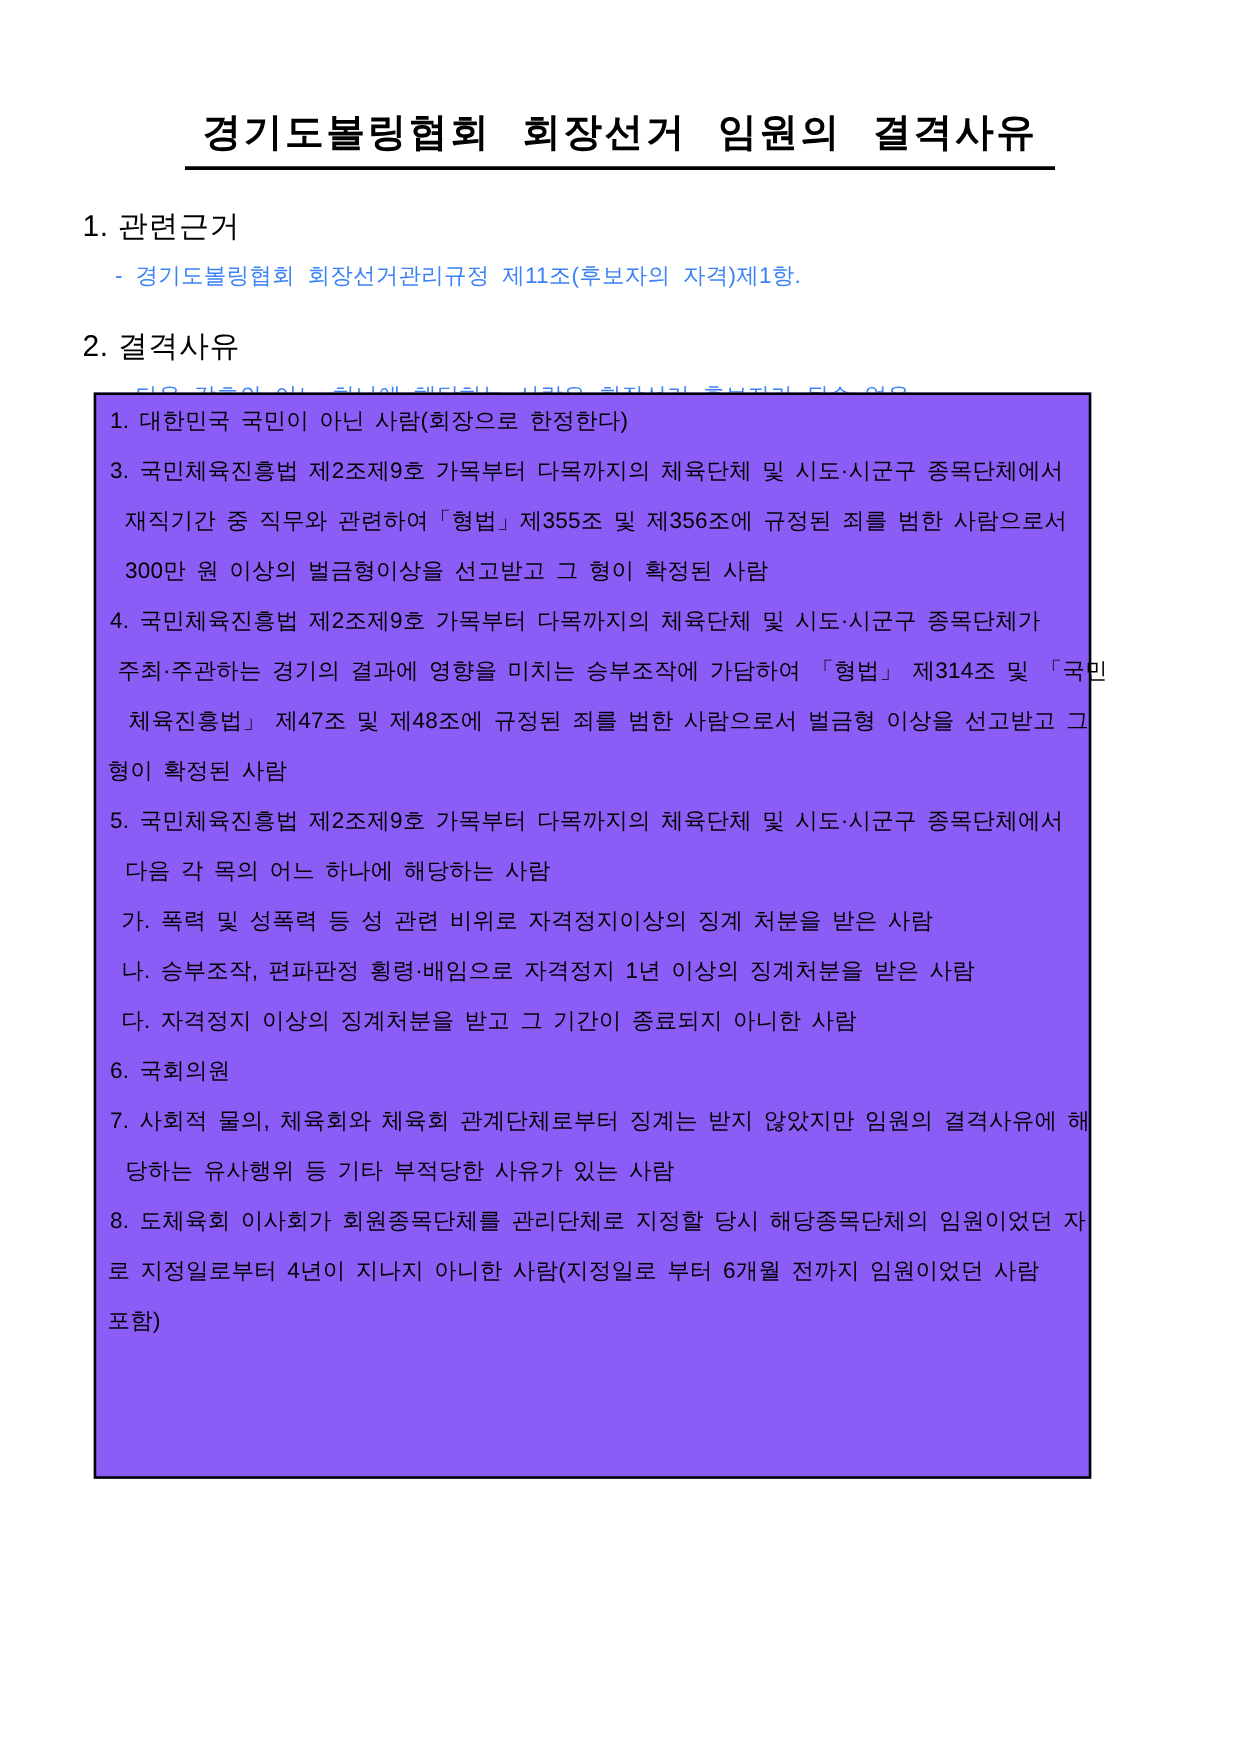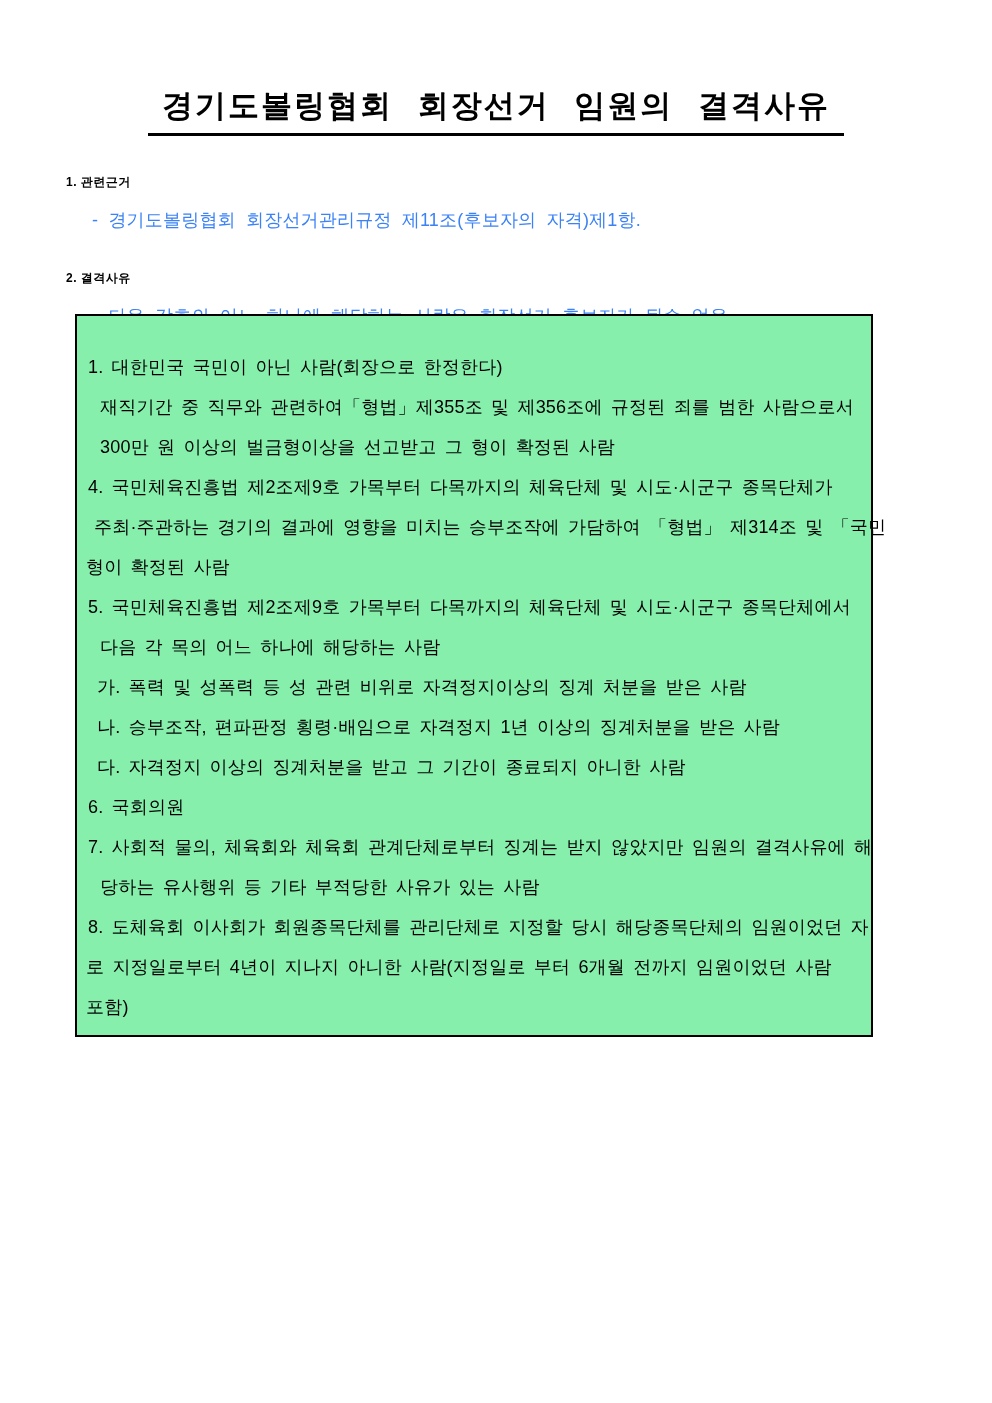--- a/index.html
+++ b/index.html
@@ -26,46 +26,45 @@
     word-spacing: 14px;
     color: #000000;
     border-bottom: 3px solid #000000;
     padding: 0 14px 7px 14px;
     line-height: 1.3;
   }
 
   
   .section-heading {
     margin: 34px 0 0 66px;
-    font-size: 12px;
-    font-weight: bold;
+    font-size: 24px;
+    font-weight: normal;
     line-height: 24px;
     letter-spacing: 0.5px;
     color: #000000;
   }
   .section-line {
     margin: 14px 0 0 92px;
     font-size: 18px;
     line-height: 24px;
     word-spacing: 5px;
     letter-spacing: 0.2px;
     color: #3b82f6;
   }
 
   
   .clause-box {
     box-sizing: border-box;
     position: absolute;
     left: 75px;
     top: 314px;
     width: 798px;
-    height: 723px;
+    height: 869px;
     border: 2px solid #000000;
-    background: #86efac;
-    padding-top: 31px;
+    background: #8b5cf6;
   }
   .bline {
     font-size: 18px;
     line-height: 40px;
     white-space: nowrap;
     word-spacing: 3px;
     letter-spacing: 0.2px;
     color: #000000;
   }
   .in-num  { padding-left: 11px; }
@@ -86,24 +85,26 @@
   <div class="section-heading">1. 관련근거</div>
 
   <div class="section-line">- 경기도볼링협회 회장선거관리규정 제11조(후보자의 자격)제1항.</div>
 
   <div class="section-heading">2. 결격사유</div>
 
   <div class="section-line">- 다음 각호의 어느 하나에 해당하는 사람은 회장선거 후보자가 될수 없음.</div>
 
   <div class="clause-box">
     <div class="bline in-num">1. 대한민국 국민이 아닌 사람(회장으로 한정한다)</div>
+    <div class="bline in-num">3. 국민체육진흥법 제2조제9호 가목부터 다목까지의 체육단체 및 시도·시군구 종목단체에서</div>
     <div class="bline in-cont">재직기간 중 직무와 관련하여「형법」제355조 및 제356조에 규정된 죄를 범한 사람으로서</div>
     <div class="bline in-cont">300만 원 이상의 벌금형이상을 선고받고 그 형이 확정된 사람</div>
     <div class="bline in-num">4. 국민체육진흥법 제2조제9호 가목부터 다목까지의 체육단체 및 시도·시군구 종목단체가</div>
     <div class="bline in-mid">주최·주관하는 경기의 결과에 영향을 미치는 승부조작에 가담하여 「형법」 제314조 및 「국민</div>
+    <div class="bline in-mid">체육진흥법」 제47조 및 제48조에 규정된 죄를 범한 사람으로서 벌금형 이상을 선고받고 그</div>
     <div class="bline in-edge">형이 확정된 사람</div>
     <div class="bline in-num">5. 국민체육진흥법 제2조제9호 가목부터 다목까지의 체육단체 및 시도·시군구 종목단체에서</div>
     <div class="bline in-cont">다음 각 목의 어느 하나에 해당하는 사람</div>
     <div class="bline in-sub">가. 폭력 및 성폭력 등 성 관련 비위로 자격정지이상의 징계 처분을 받은 사람</div>
     <div class="bline in-sub">나. 승부조작, 편파판정 횡령·배임으로 자격정지 1년 이상의 징계처분을 받은 사람</div>
     <div class="bline in-sub">다. 자격정지 이상의 징계처분을 받고 그 기간이 종료되지 아니한 사람</div>
     <div class="bline in-num">6. 국회의원</div>
     <div class="bline in-num">7. 사회적 물의, 체육회와 체육회 관계단체로부터 징계는 받지 않았지만 임원의 결격사유에 해</div>
     <div class="bline in-cont">당하는 유사행위 등 기타 부적당한 사유가 있는 사람</div>
     <div class="bline in-num">8. 도체육회 이사회가 회원종목단체를 관리단체로 지정할 당시 해당종목단체의 임원이었던 자</div>

